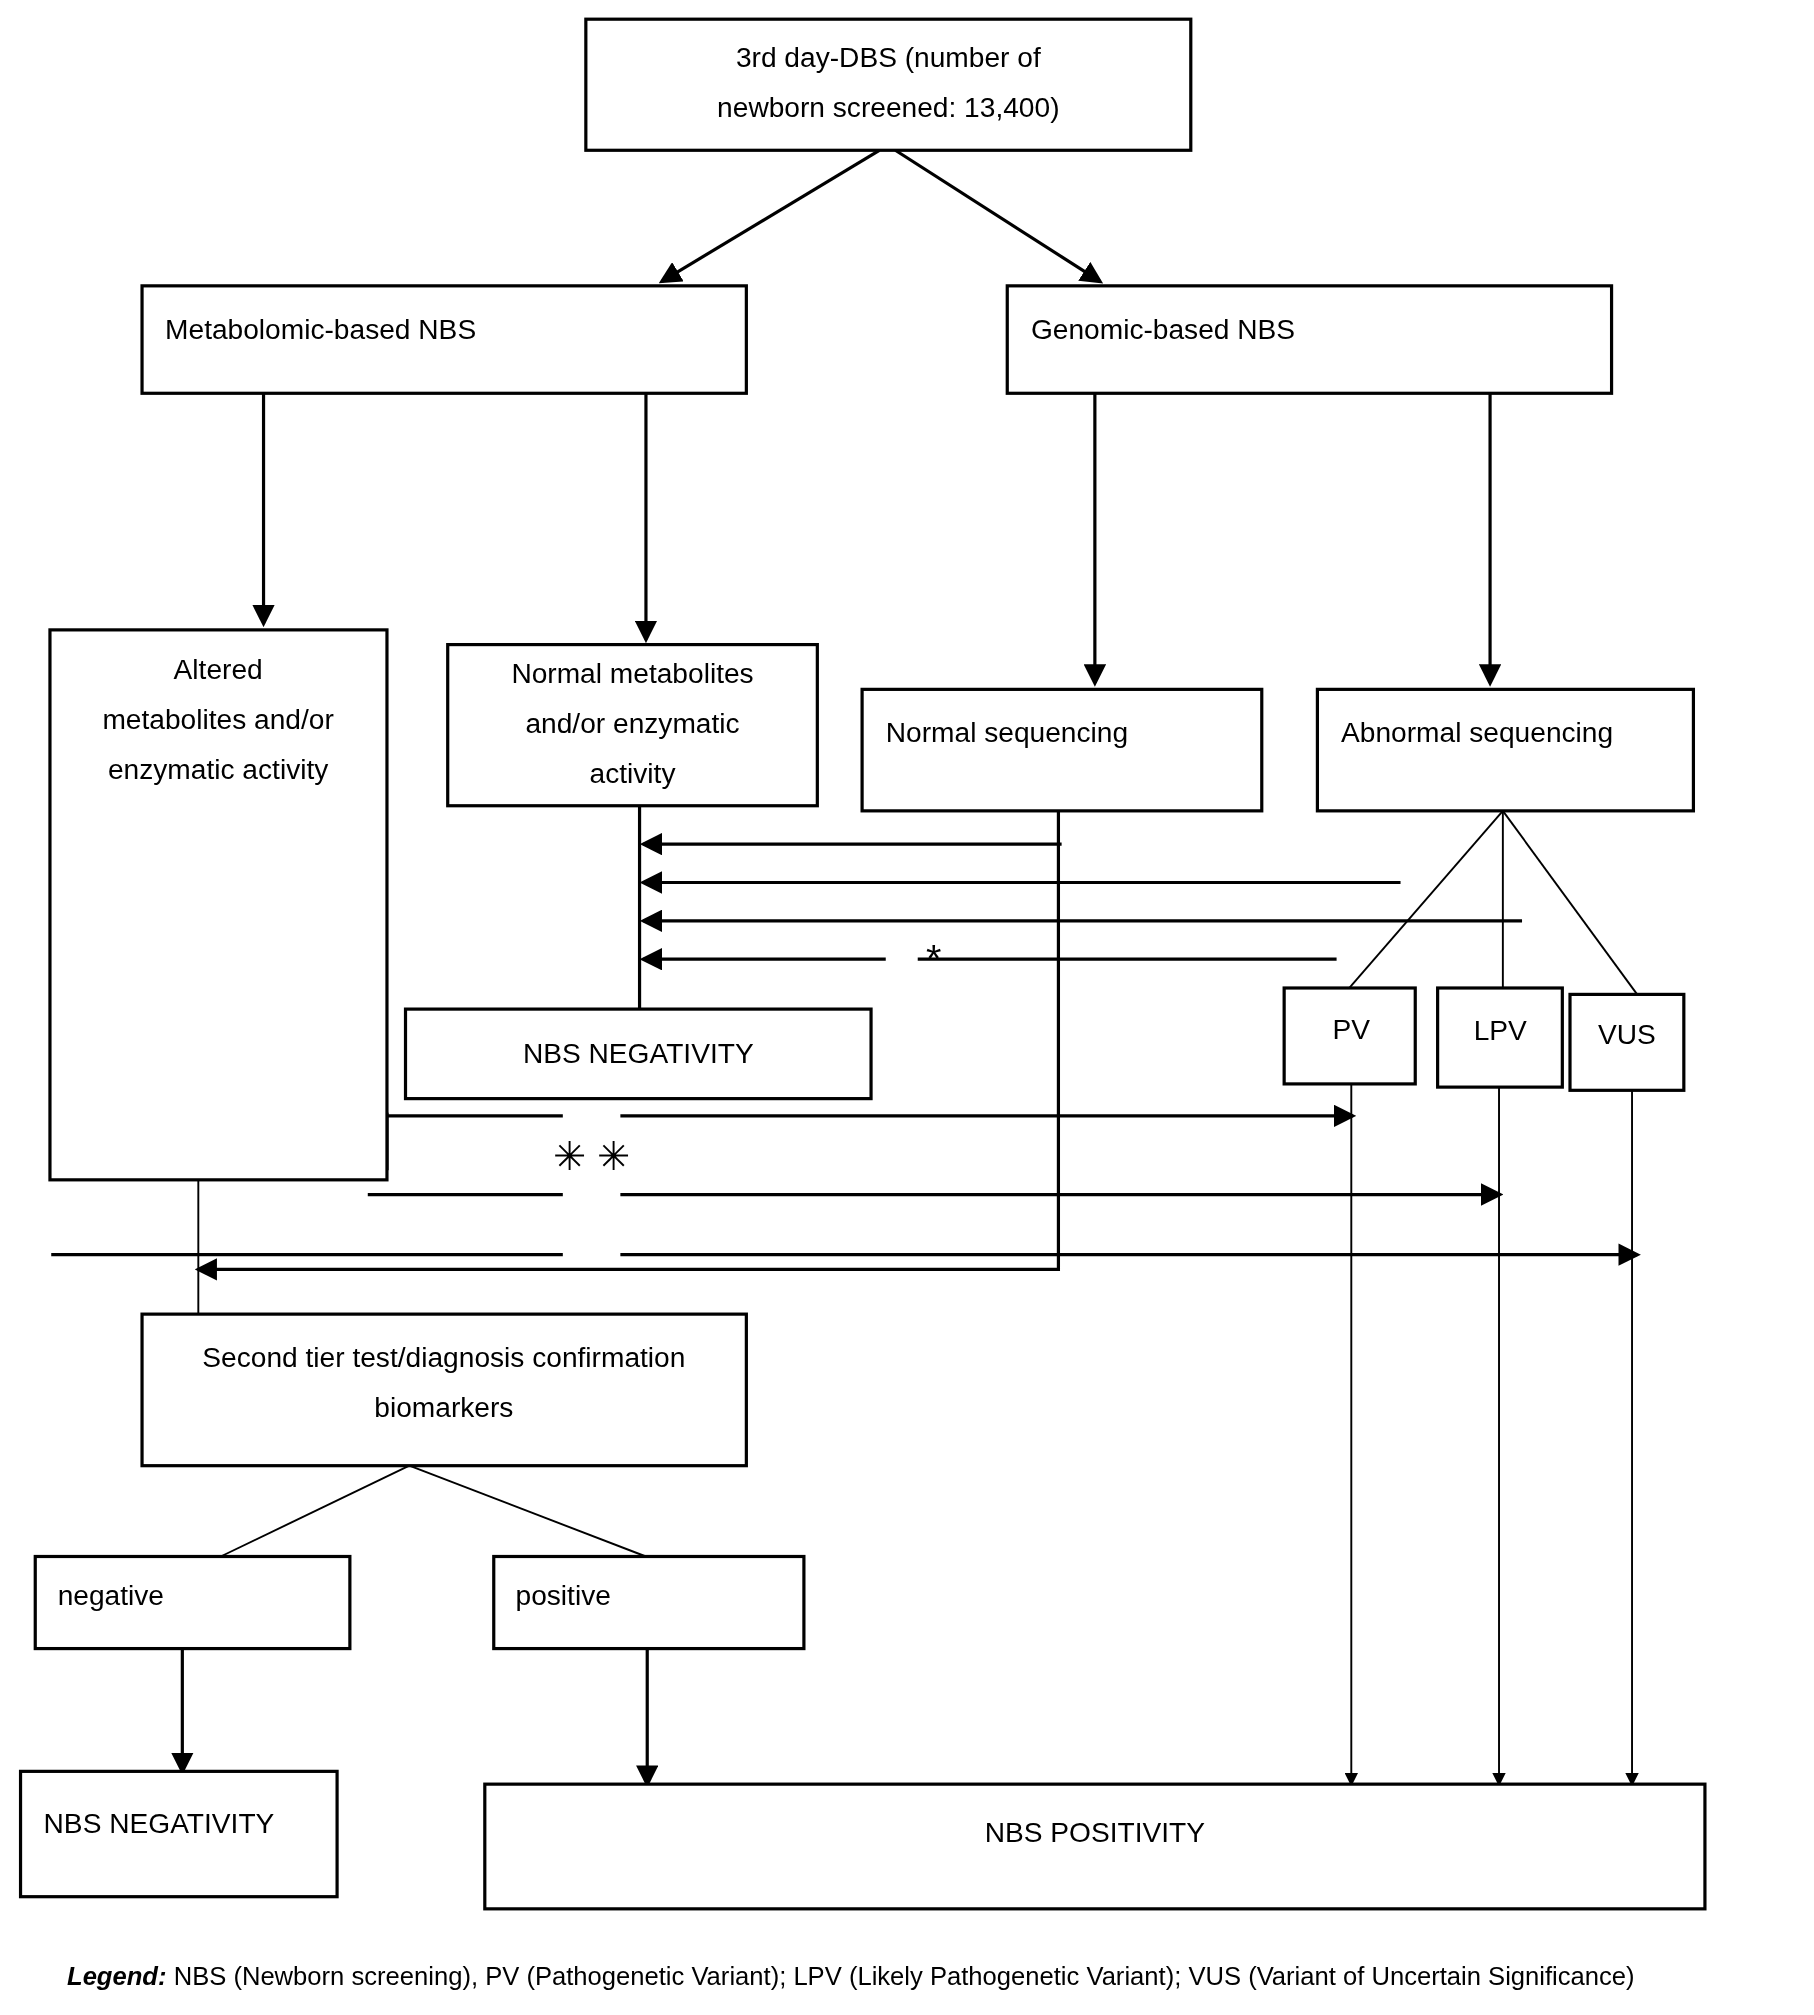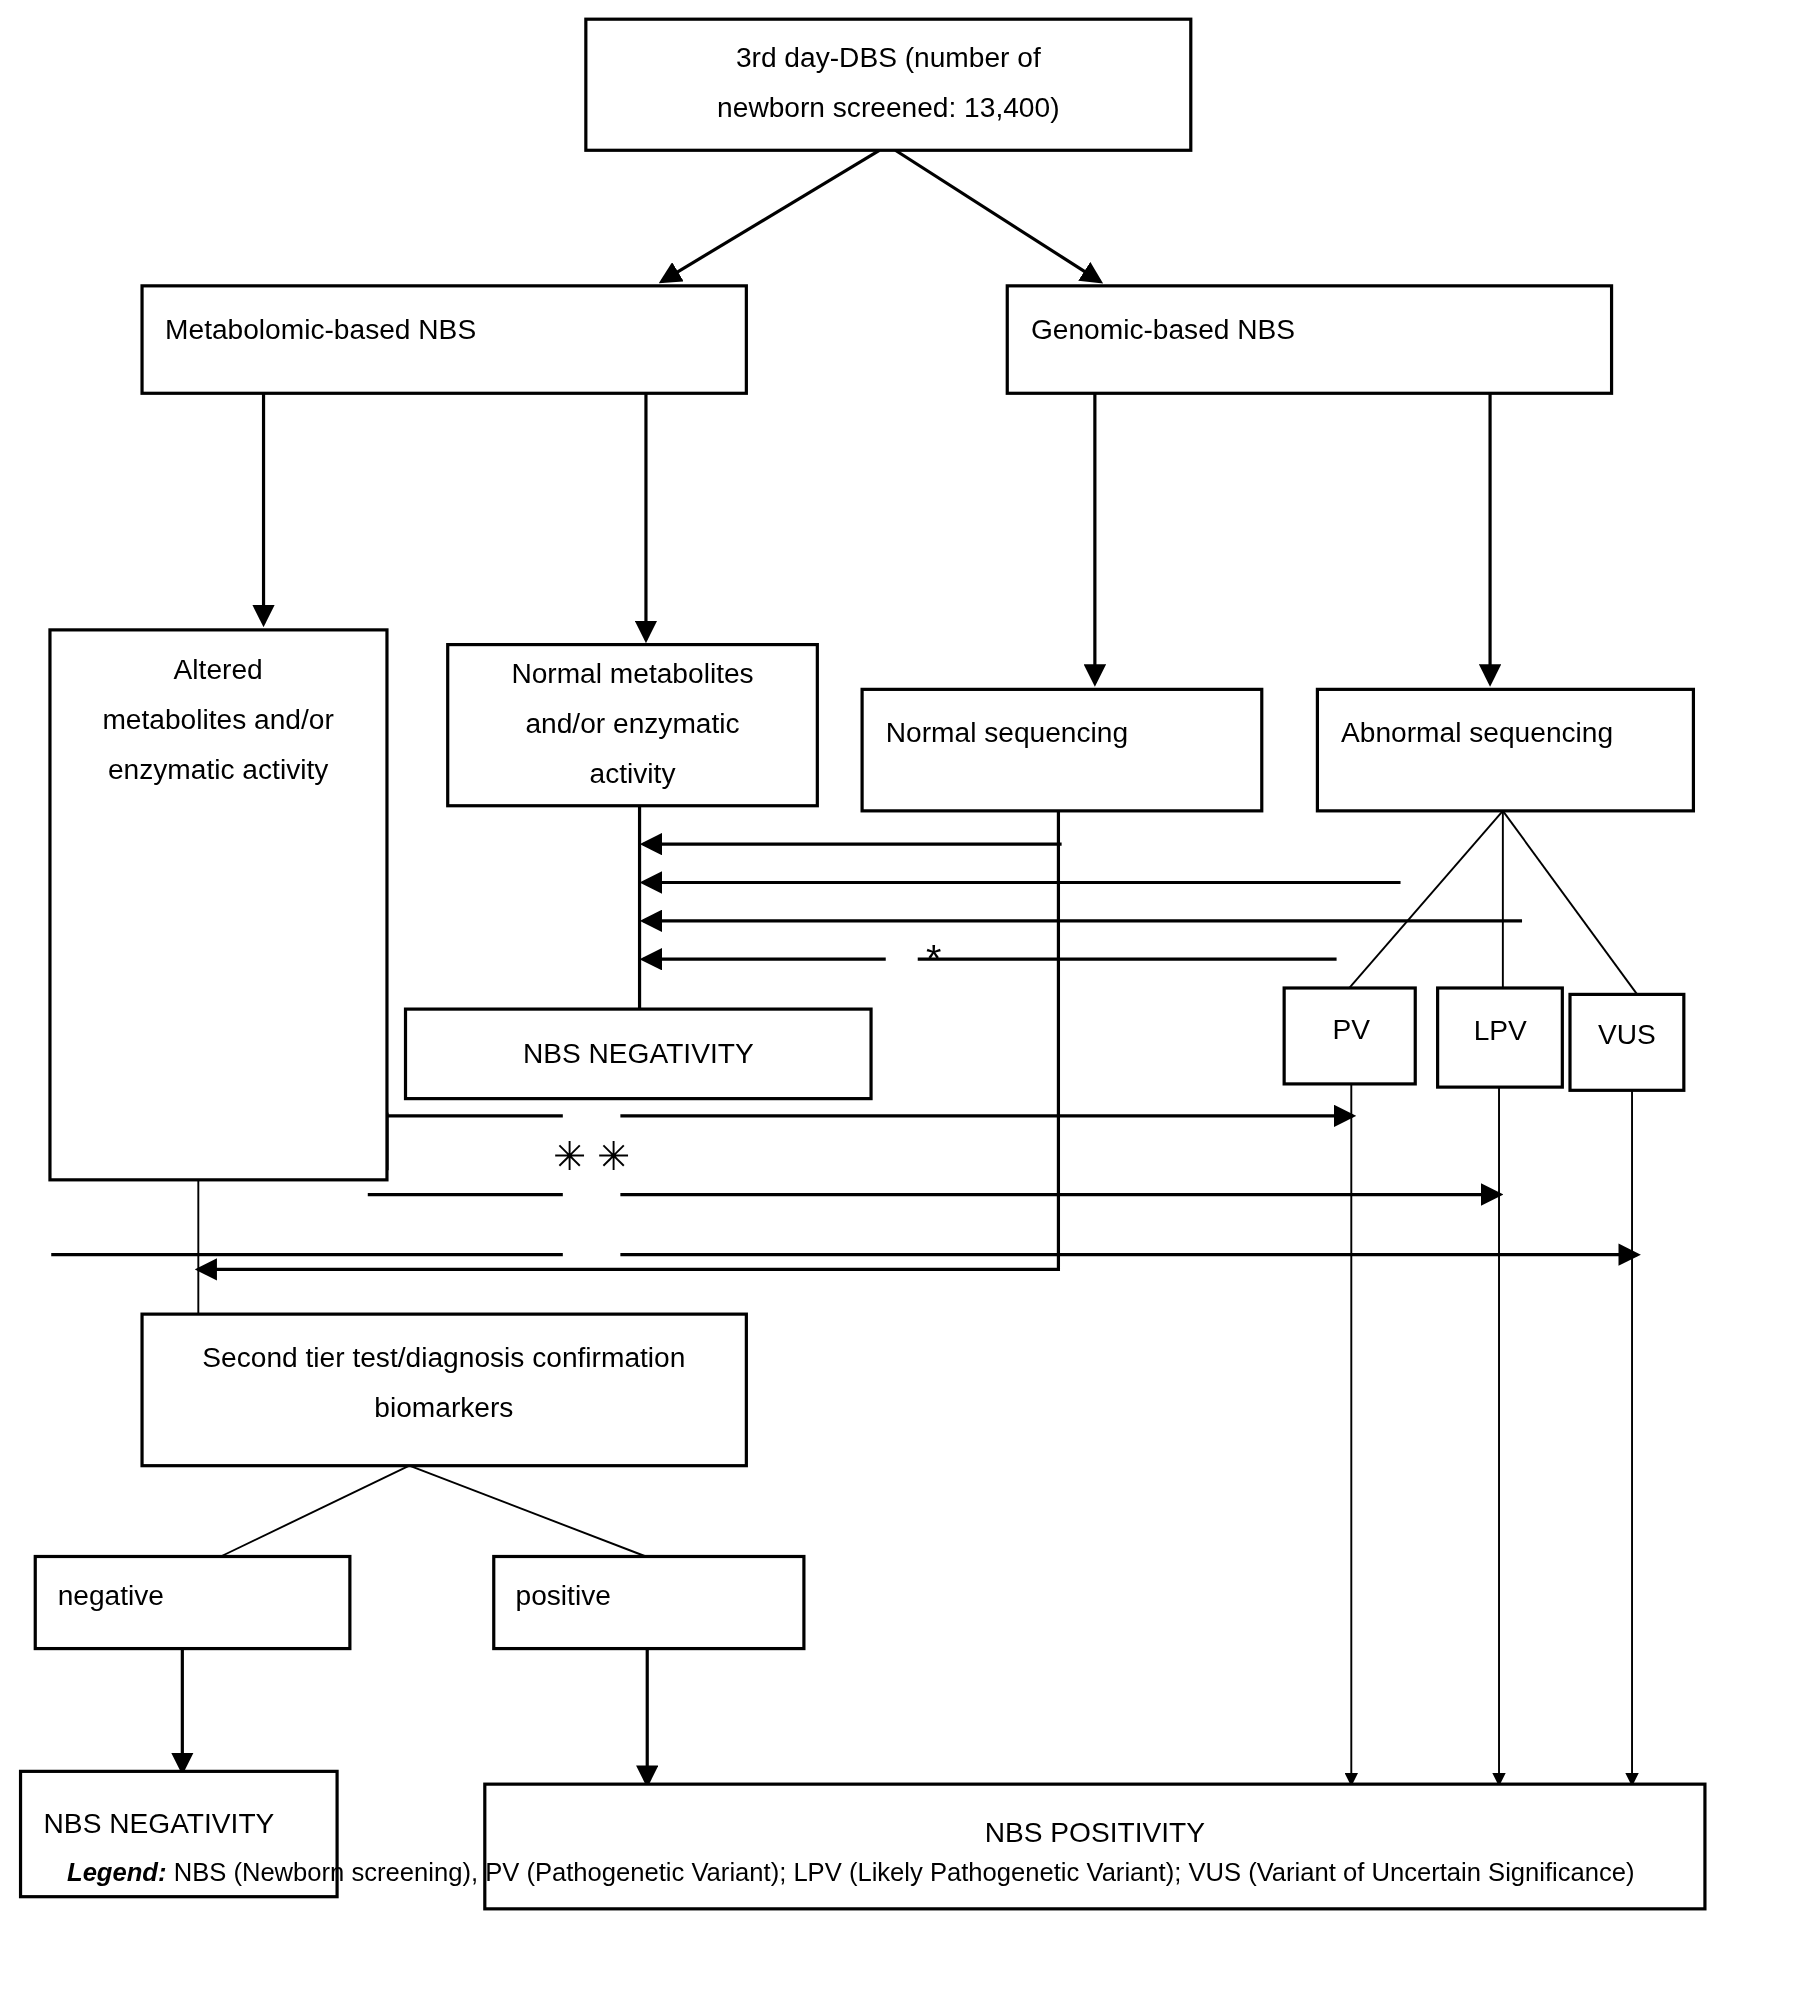--- a/index.html
+++ b/index.html
@@ -53,21 +53,21 @@
   .star-label {
     font-family: "Liberation Sans", sans-serif;
     font-size: 62px;
     fill: #000000;
     text-anchor: middle;
     font-weight: 400;
   }
   .legend-line {
     position: absolute;
     left: 67px;
-    top: 1858px;
+    top: 1962px;
     font-size: 25.6px;
     font-family: "Liberation Sans", sans-serif;
     color: #000000;
     white-space: nowrap;
   }
   .legend-line .lg-italic {
     font-style: italic;
     font-weight: bold;
   }
 </style>

